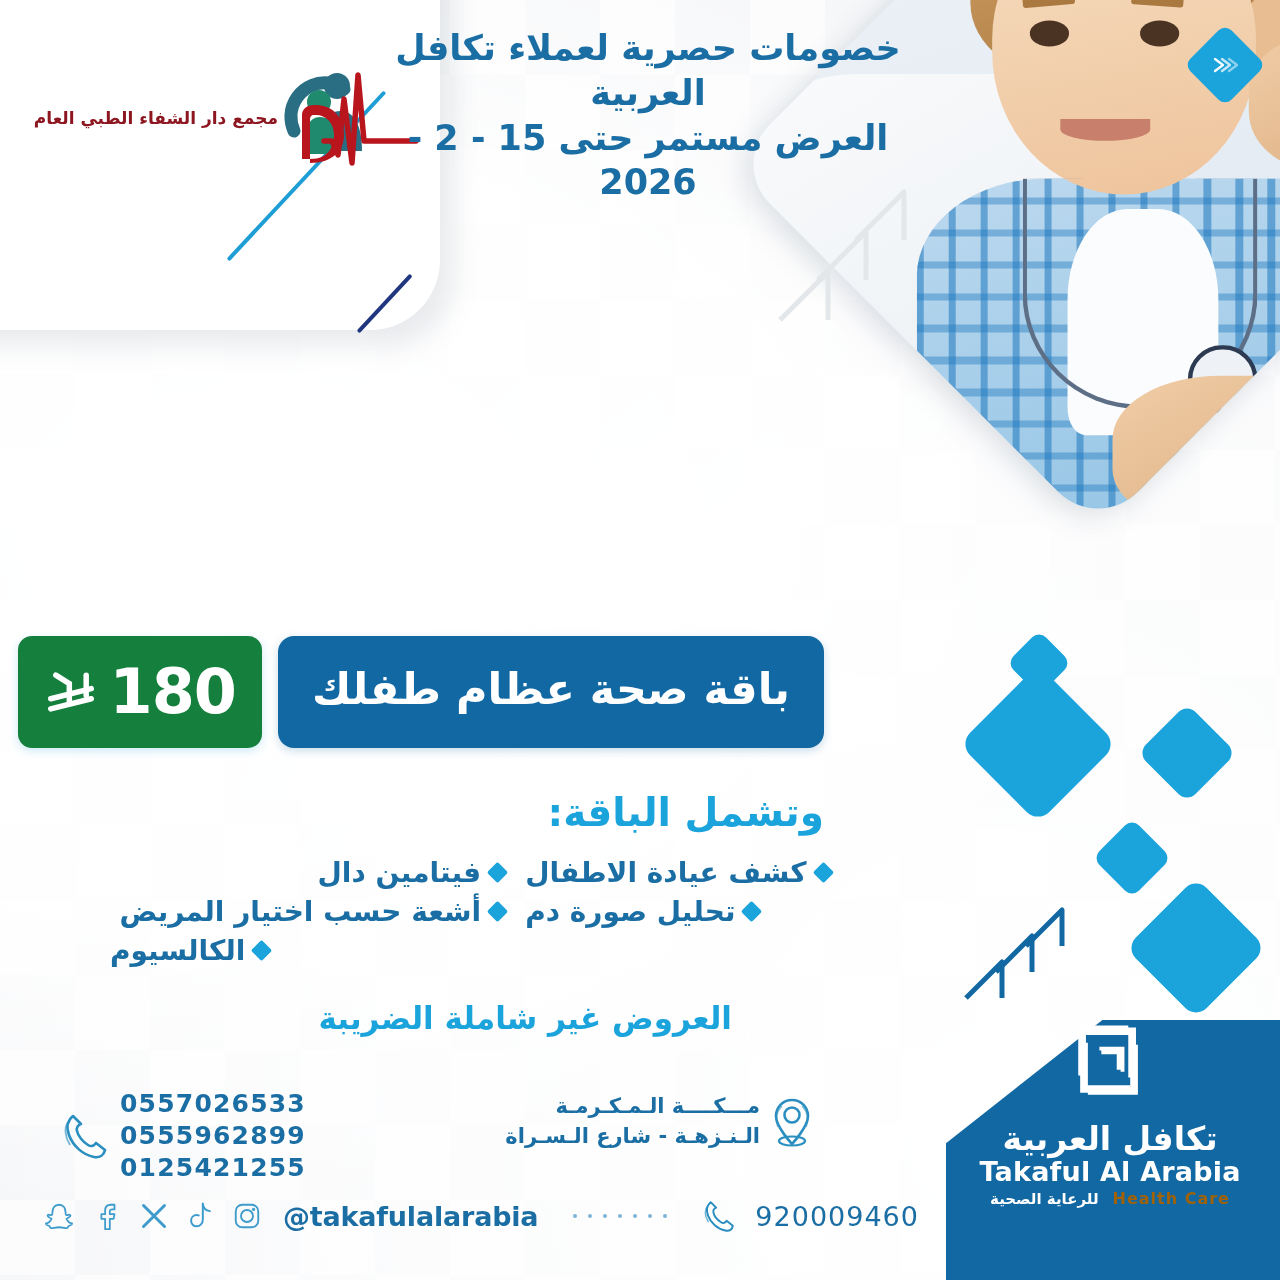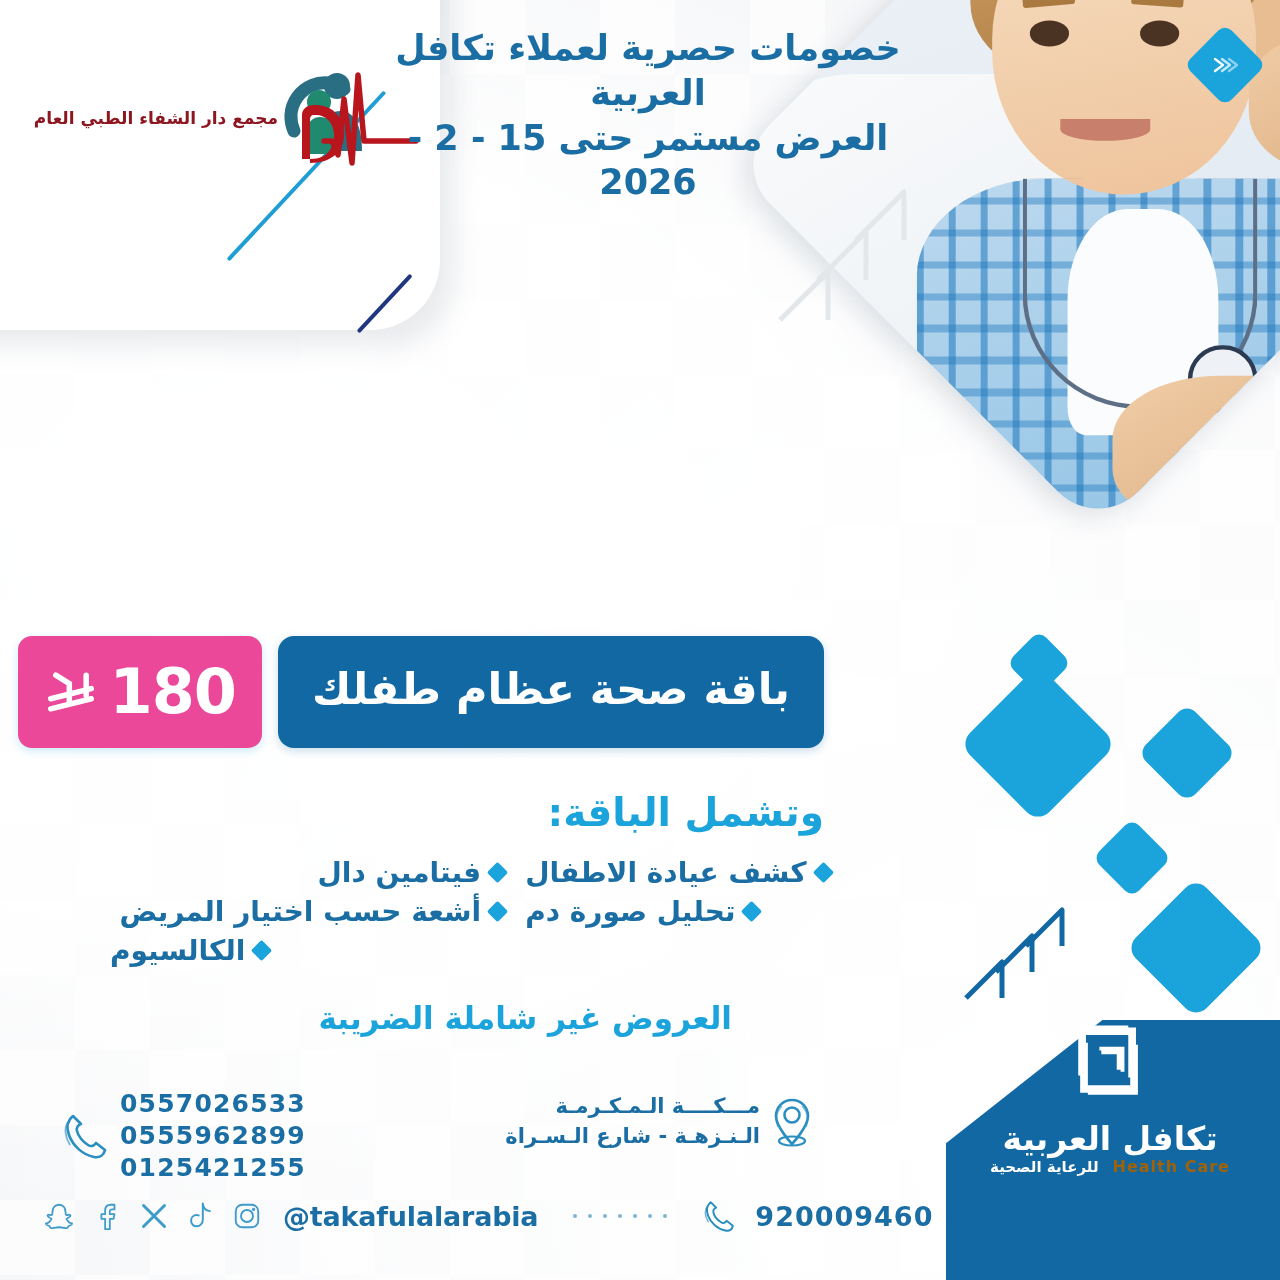--- a/index.html
+++ b/index.html
@@ -165,21 +165,21 @@
     border-radius:16px;
     padding:16px 34px 22px;
     display:flex;align-items:center;justify-content:center;
     min-width:490px;height:112px;box-sizing:border-box;
     box-shadow:0 3px 10px rgba(18,104,163,.22);
   }
   .title-badge span{
     color:#ffffff;font-size:43px;font-weight:700;white-space:nowrap;letter-spacing:-.5px;
   }
   .price-badge{
-    background:#ec4899;
+    background:#15803d;
     border-radius:14px;
     padding:10px 26px;
     display:flex;align-items:center;justify-content:center;gap:12px;
     min-width:230px;height:112px;box-sizing:border-box;
     box-shadow:0 3px 10px rgba(27,163,220,.22);
   }
   .price-amount{color:#fff;font-size:62px;font-weight:800;line-height:1;letter-spacing:-1px;}
   .riyal-glyph{width:54px;height:54px;flex:none;}
 
   
@@ -248,21 +248,21 @@
   }
   .phones-list{color:#1a6ea4;font-size:25px;font-weight:800;line-height:1.28;letter-spacing:1.2px;}
 
   .social-row{
     position:absolute;left:44px;top:1198px;
     display:flex;align-items:center;gap:19px;direction:ltr;
   }
   .social-handle{color:#1a6ea4;font-size:27px;font-weight:800;letter-spacing:-.2px;margin-left:2px;}
   .dots{display:flex;gap:11px;align-items:center;margin:0 16px;}
   .dots i{width:4px;height:4px;border-radius:50%;background:#7fb4d6;display:block;}
-  .hotline{color:#1a6ea4;font-size:27px;font-weight:700;letter-spacing:1px;}
+  .hotline{color:#1a6ea4;font-size:27px;font-weight:400;letter-spacing:1px;}
   .icon-outline{display:block;}
 </style>
 </head>
 <body>
 
 <div id="poster">
 
   <div class="bg-lattice"></div>
   <div class="bg-wash"></div>
 
@@ -449,19 +449,20 @@
       <g fill="none" stroke="#ffffff" stroke-width="8" stroke-linejoin="miter">
         <path d="M30 20 L78 20 L78 68"></path>
         <path d="M80 34 L80 82 L32 82"></path>
         <path d="M76 80 L28 80 L28 32"></path>
         <path d="M26 66 L26 18 L74 18"></path>
       </g>
       <path d="M44 40 L66 40 L66 62" fill="none" stroke="#ffffff" stroke-width="8"></path>
       <path d="M66 62 L44 62 L44 40" fill="none" stroke="#1268a3" stroke-width="4"></path>
     </svg>
     <div class="brand-ar">تكافل العربية</div>
+    <div class="brand-en">Takaful Al Arabia</div>
     <div class="brand-sub">
       <span class="brand-sub-en">Health Care</span>
       <span class="brand-sub-ar">للرعاية الصحية</span>
     </div>
   </div>
 
 </div>
 
 </body></html>

